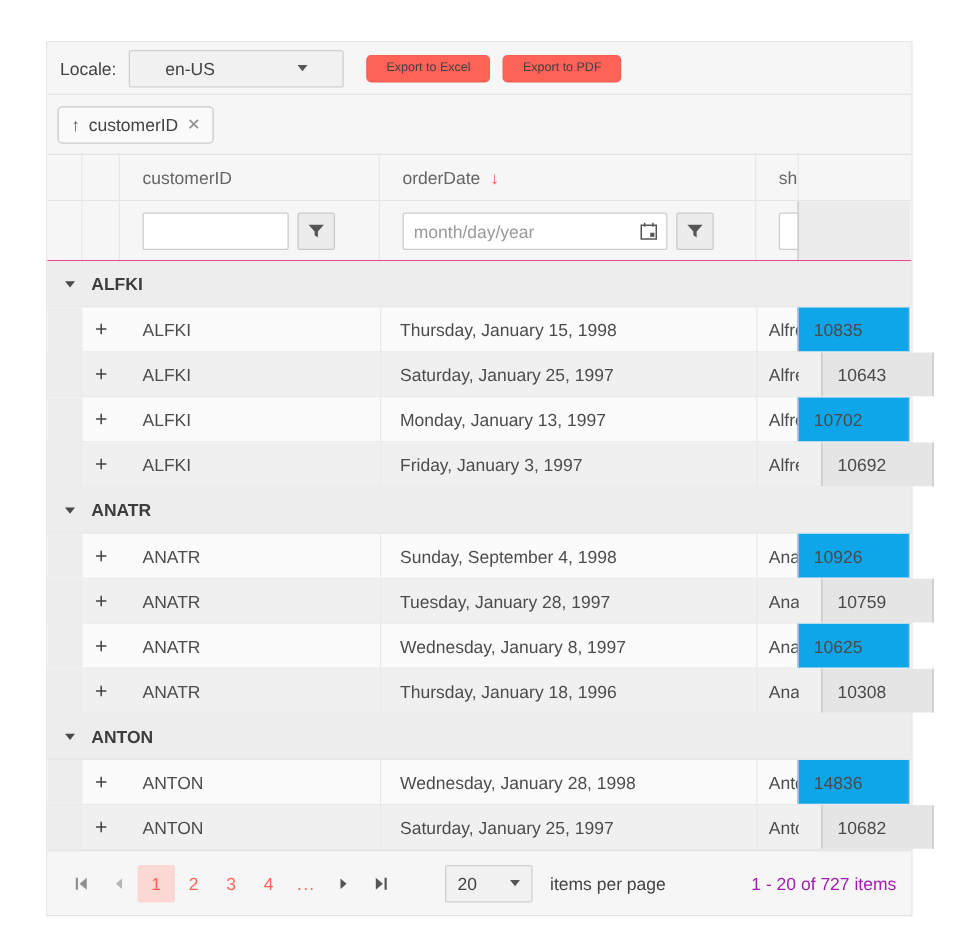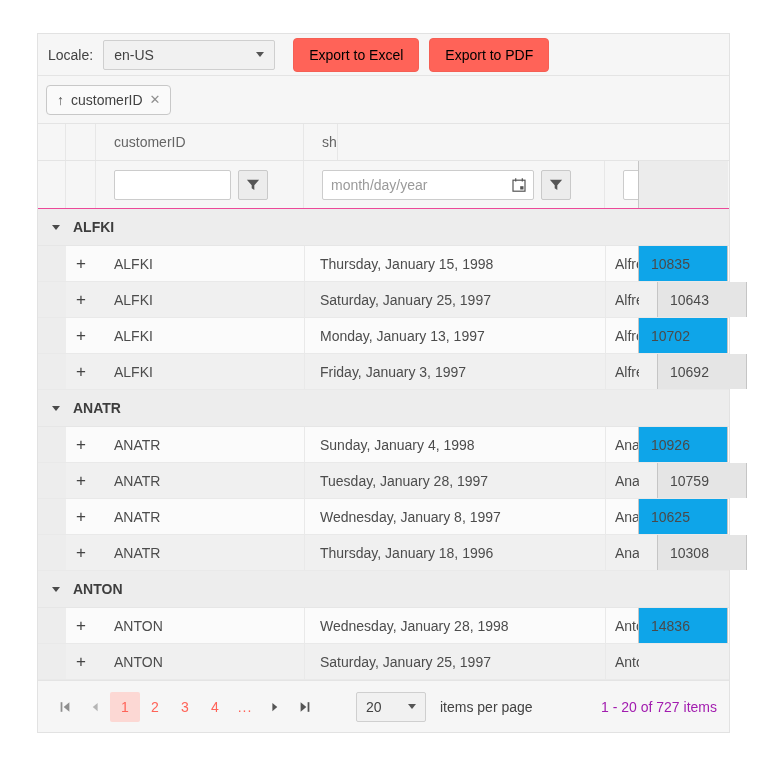--- a/index.html
+++ b/index.html
@@ -6,26 +6,26 @@
   html,body { width: 770px; height: 760px; background: #ffffff;
     font-family: "Liberation Sans", "DejaVu Sans", sans-serif; font-size: 14px; color: #424242; }
   .grid { position: absolute; left: 37px; top: 33px; width: 693px;
     border: 1px solid #e2e2e2; background: #fff; }
 
   
   .toolbar { height: 42px; background: #f6f6f6; border-bottom: 1px solid #e4e4e4;
     display: flex; align-items: center; padding: 0 8px; }
   .locale-label { margin: 0 10px 0 2px; color: #424242; }
   .dropdown { width: 172px; height: 30px; background: #f1f1f1; border: 1px solid #cfcfcf;
-    border-radius: 2px; display: flex; align-items: center; padding: 0 10px; cursor: pointer; }
+    border-radius: 2px; display: flex; align-items: center; padding: 0 28px; cursor: pointer; }
   .dropdown .dd-value { flex: 1; color: #424242; }
   .caret { width: 0; height: 0; border-left: 4px solid transparent; border-right: 4px solid transparent;
     border-top: 5px solid #555; }
-  .btn { height: 34px; margin-left: 10px; padding: 0 15px; background: #ff6358;
-    border: 1px solid #f55f54; border-radius: 4px; color: #000000; font-size: 14px;
+  .btn { height: 22px; margin-left: 10px; padding: 0 15px; background: #ff6358;
+    border: 1px solid #f55f54; border-radius: 4px; color: #404040; font-size: 10px;
     font-family: inherit; cursor: pointer; }
   .btn:first-of-type { margin-left: 18px; }
 
   
   .group-panel { height: 48px; background: #f6f6f6; border-bottom: 1px solid #e4e4e4;
     display: flex; align-items: center; padding: 0 8px; }
   .chip { display: inline-flex; align-items: center; height: 30px; padding: 0 10px;
     background: #fafafa; border: 1px solid #c8c8c8; border-radius: 4px; gap: 7px; cursor: pointer; }
   .chip .arrow { color: #555; font-size: 14px; }
   .chip .chip-label { color: #424242; }
@@ -123,20 +123,24 @@
       <span class="close">✕</span>
     </div>
   </div>
 
   <div class="hrow header-row">
     <div class="hcell c-group"></div>
     <div class="hcell c-hier"></div>
     <div class="hcell c-cust">
       <span>customerID</span>
     </div>
+    <div class="hcell c-date">
+      <span>orderDate</span>
+      <span class="sort-desc">↓</span>
+    </div>
     <div class="hcell c-ship">
       <span>shipName</span>
     </div>
   </div>
 
   <div class="hrow filter-row">
     <div class="hcell c-group"></div>
     <div class="hcell c-hier"></div>
     <div class="hcell c-cust">
       <input class="f-input cust" value="" style="">
@@ -215,21 +219,21 @@
   <div class="group-row">
     <span class="tri-down"></span>
     <span class="group-name">ANATR</span>
   </div>
   <div class="drow">
     <div class="dcell c-group"></div>
     <div class="dcell c-hier">
         <span class="plus">+</span>
       </div>
     <div class="dcell c-cust">ANATR</div>
-    <div class="dcell c-date">Sunday, January 4, 1998</div>
+    <div class="dcell c-date">Sunday, September 4, 1998</div>
     <div class="dcell c-ship">Ana</div>
     <div class="dcell c-id">10926</div>
   </div>
   <div class="drow alt">
     <div class="dcell c-group"></div>
     <div class="dcell c-hier">
         <span class="plus">+</span>
       </div>
     <div class="dcell c-cust">ANATR</div>
     <div class="dcell c-date">Tuesday, January 28, 1997</div>
@@ -272,20 +276,21 @@
     <div class="dcell c-id">14836</div>
   </div>
   <div class="drow alt">
     <div class="dcell c-group"></div>
     <div class="dcell c-hier">
         <span class="plus">+</span>
       </div>
     <div class="dcell c-cust">ANTON</div>
     <div class="dcell c-date">Saturday, January 25, 1997</div>
     <div class="dcell c-ship">Anto</div>
+    <div class="dcell c-id">10682</div>
   </div>
 
   <div class="pager">
     <div class="pg-btn">
       <svg width="14" height="14" viewBox="0 0 16 16">
         <rect x="3" y="2.5" width="2" height="11" fill="#8f8f8f"></rect>
           <path d="M13 2.5L6.5 8l6.5 5.5z" fill="#8f8f8f"></path>
       </svg>
     </div>
     <div class="pg-btn">

